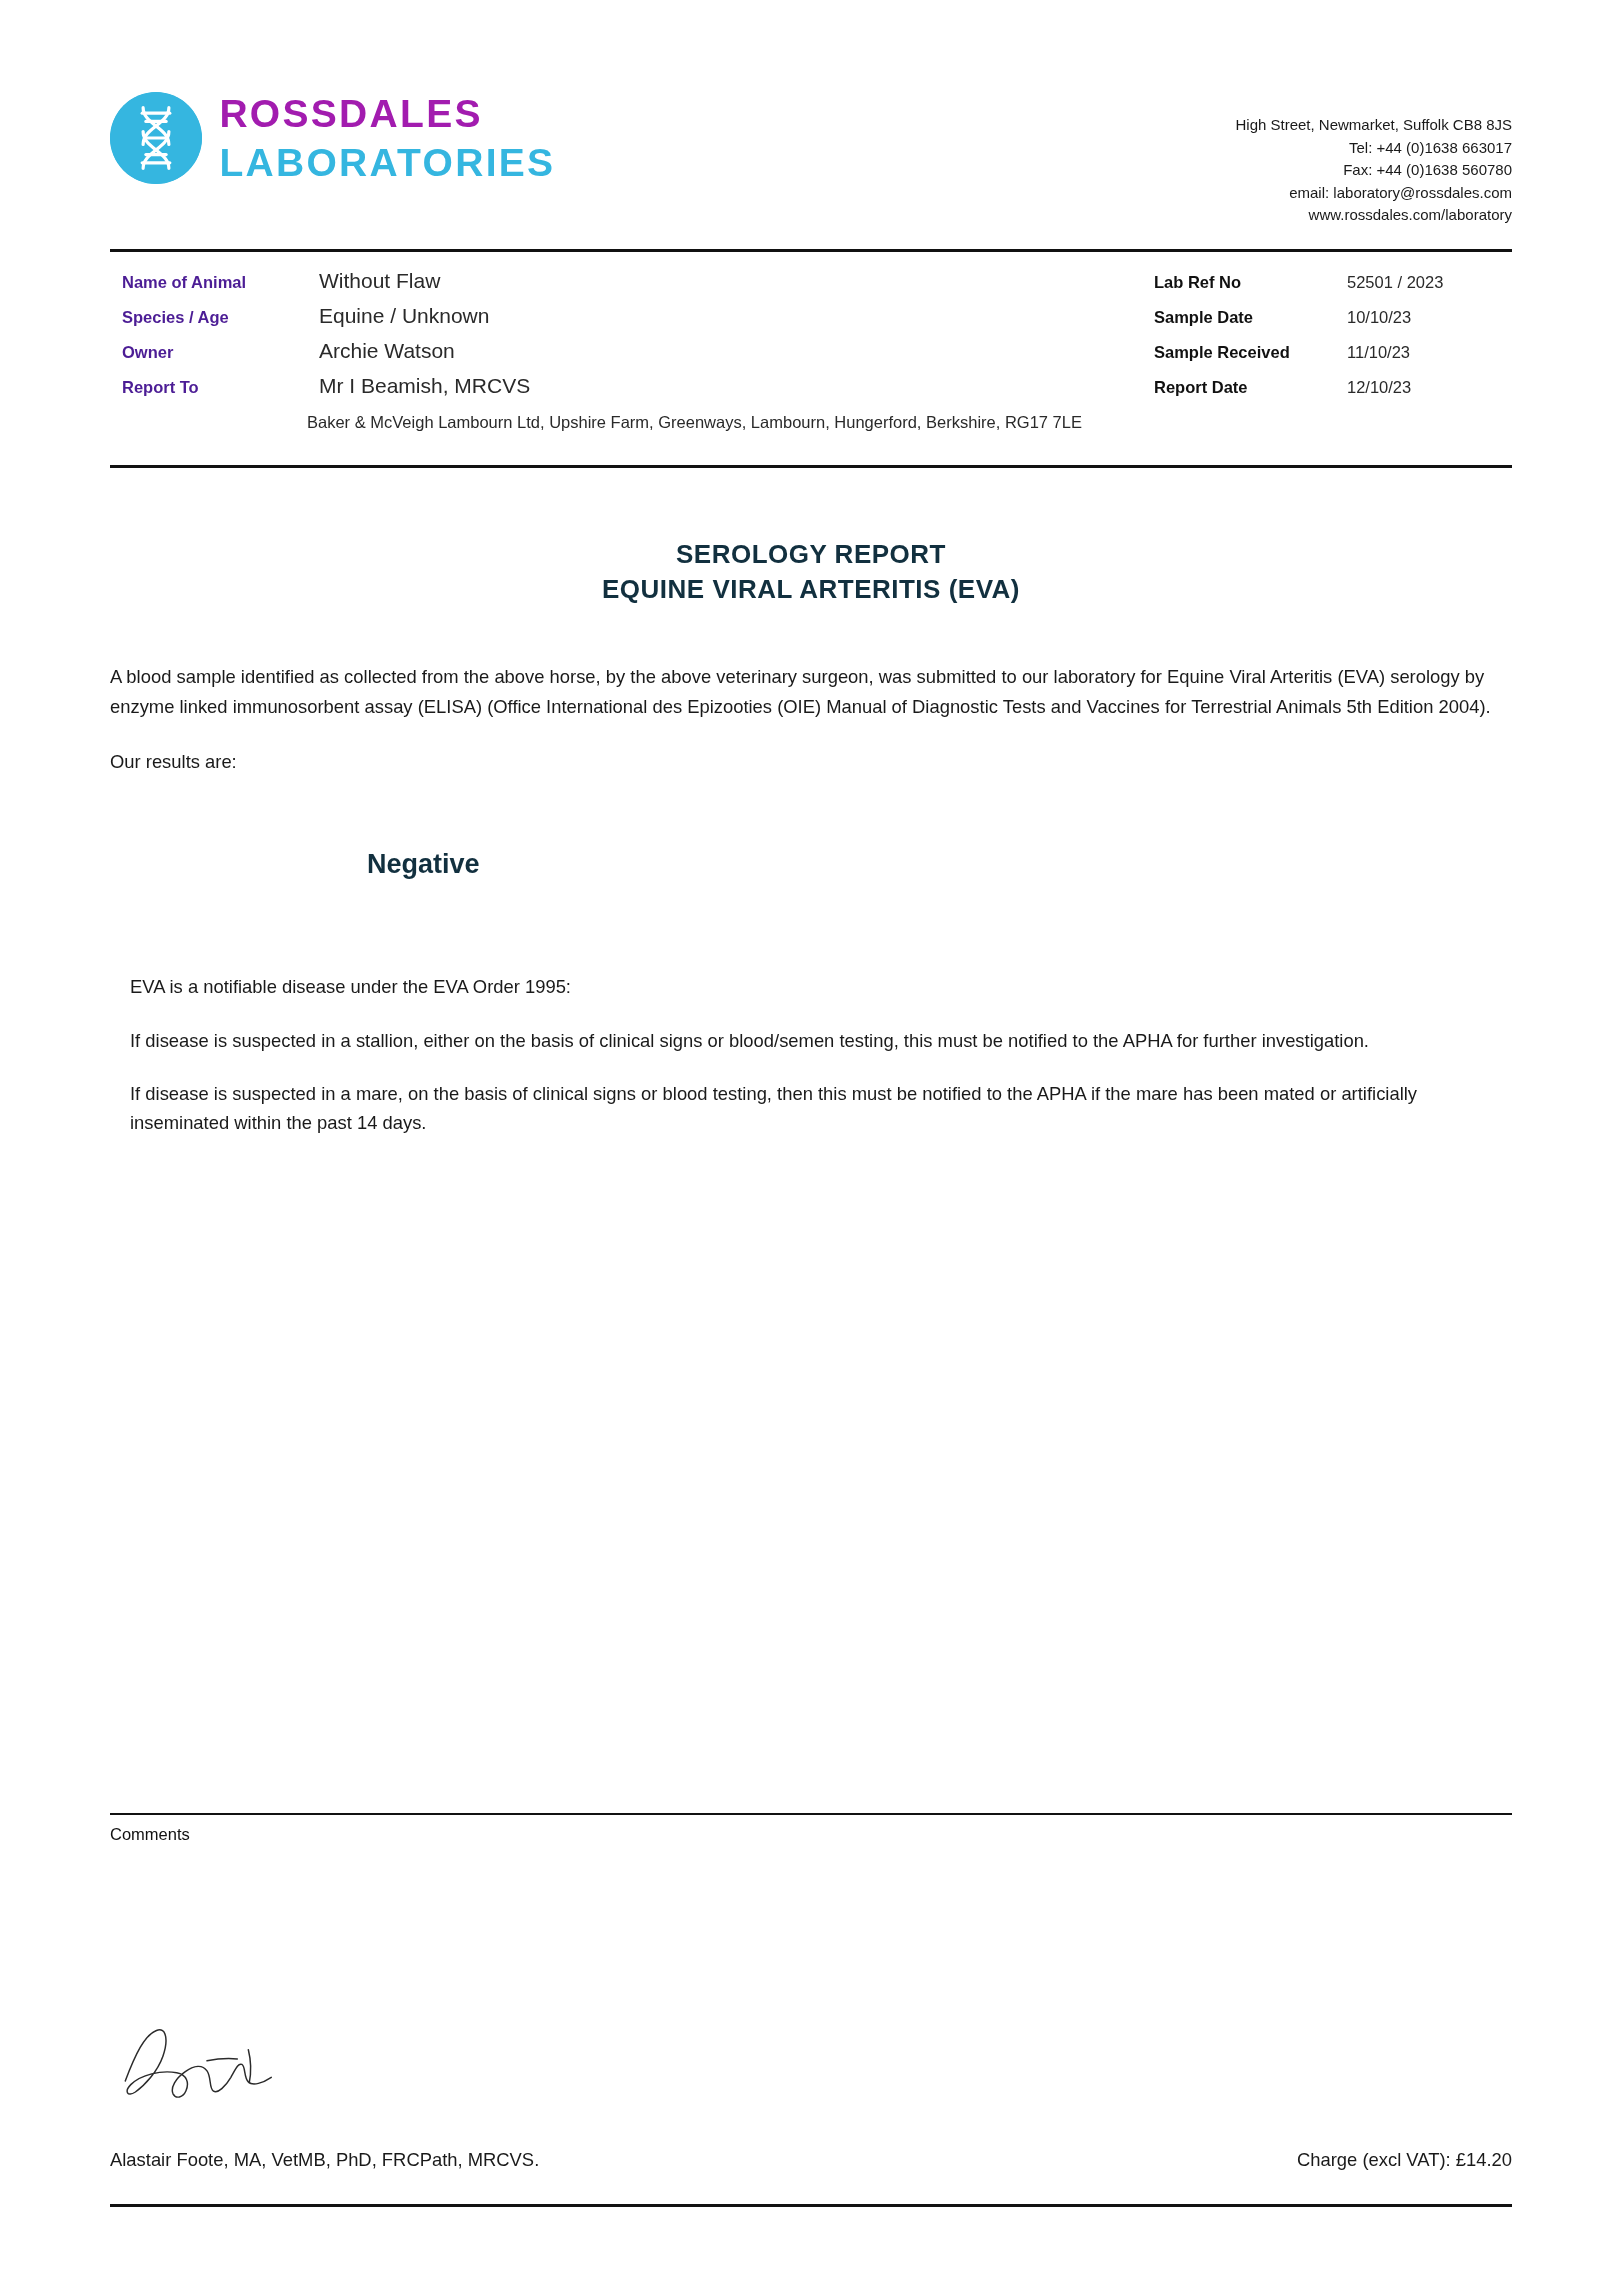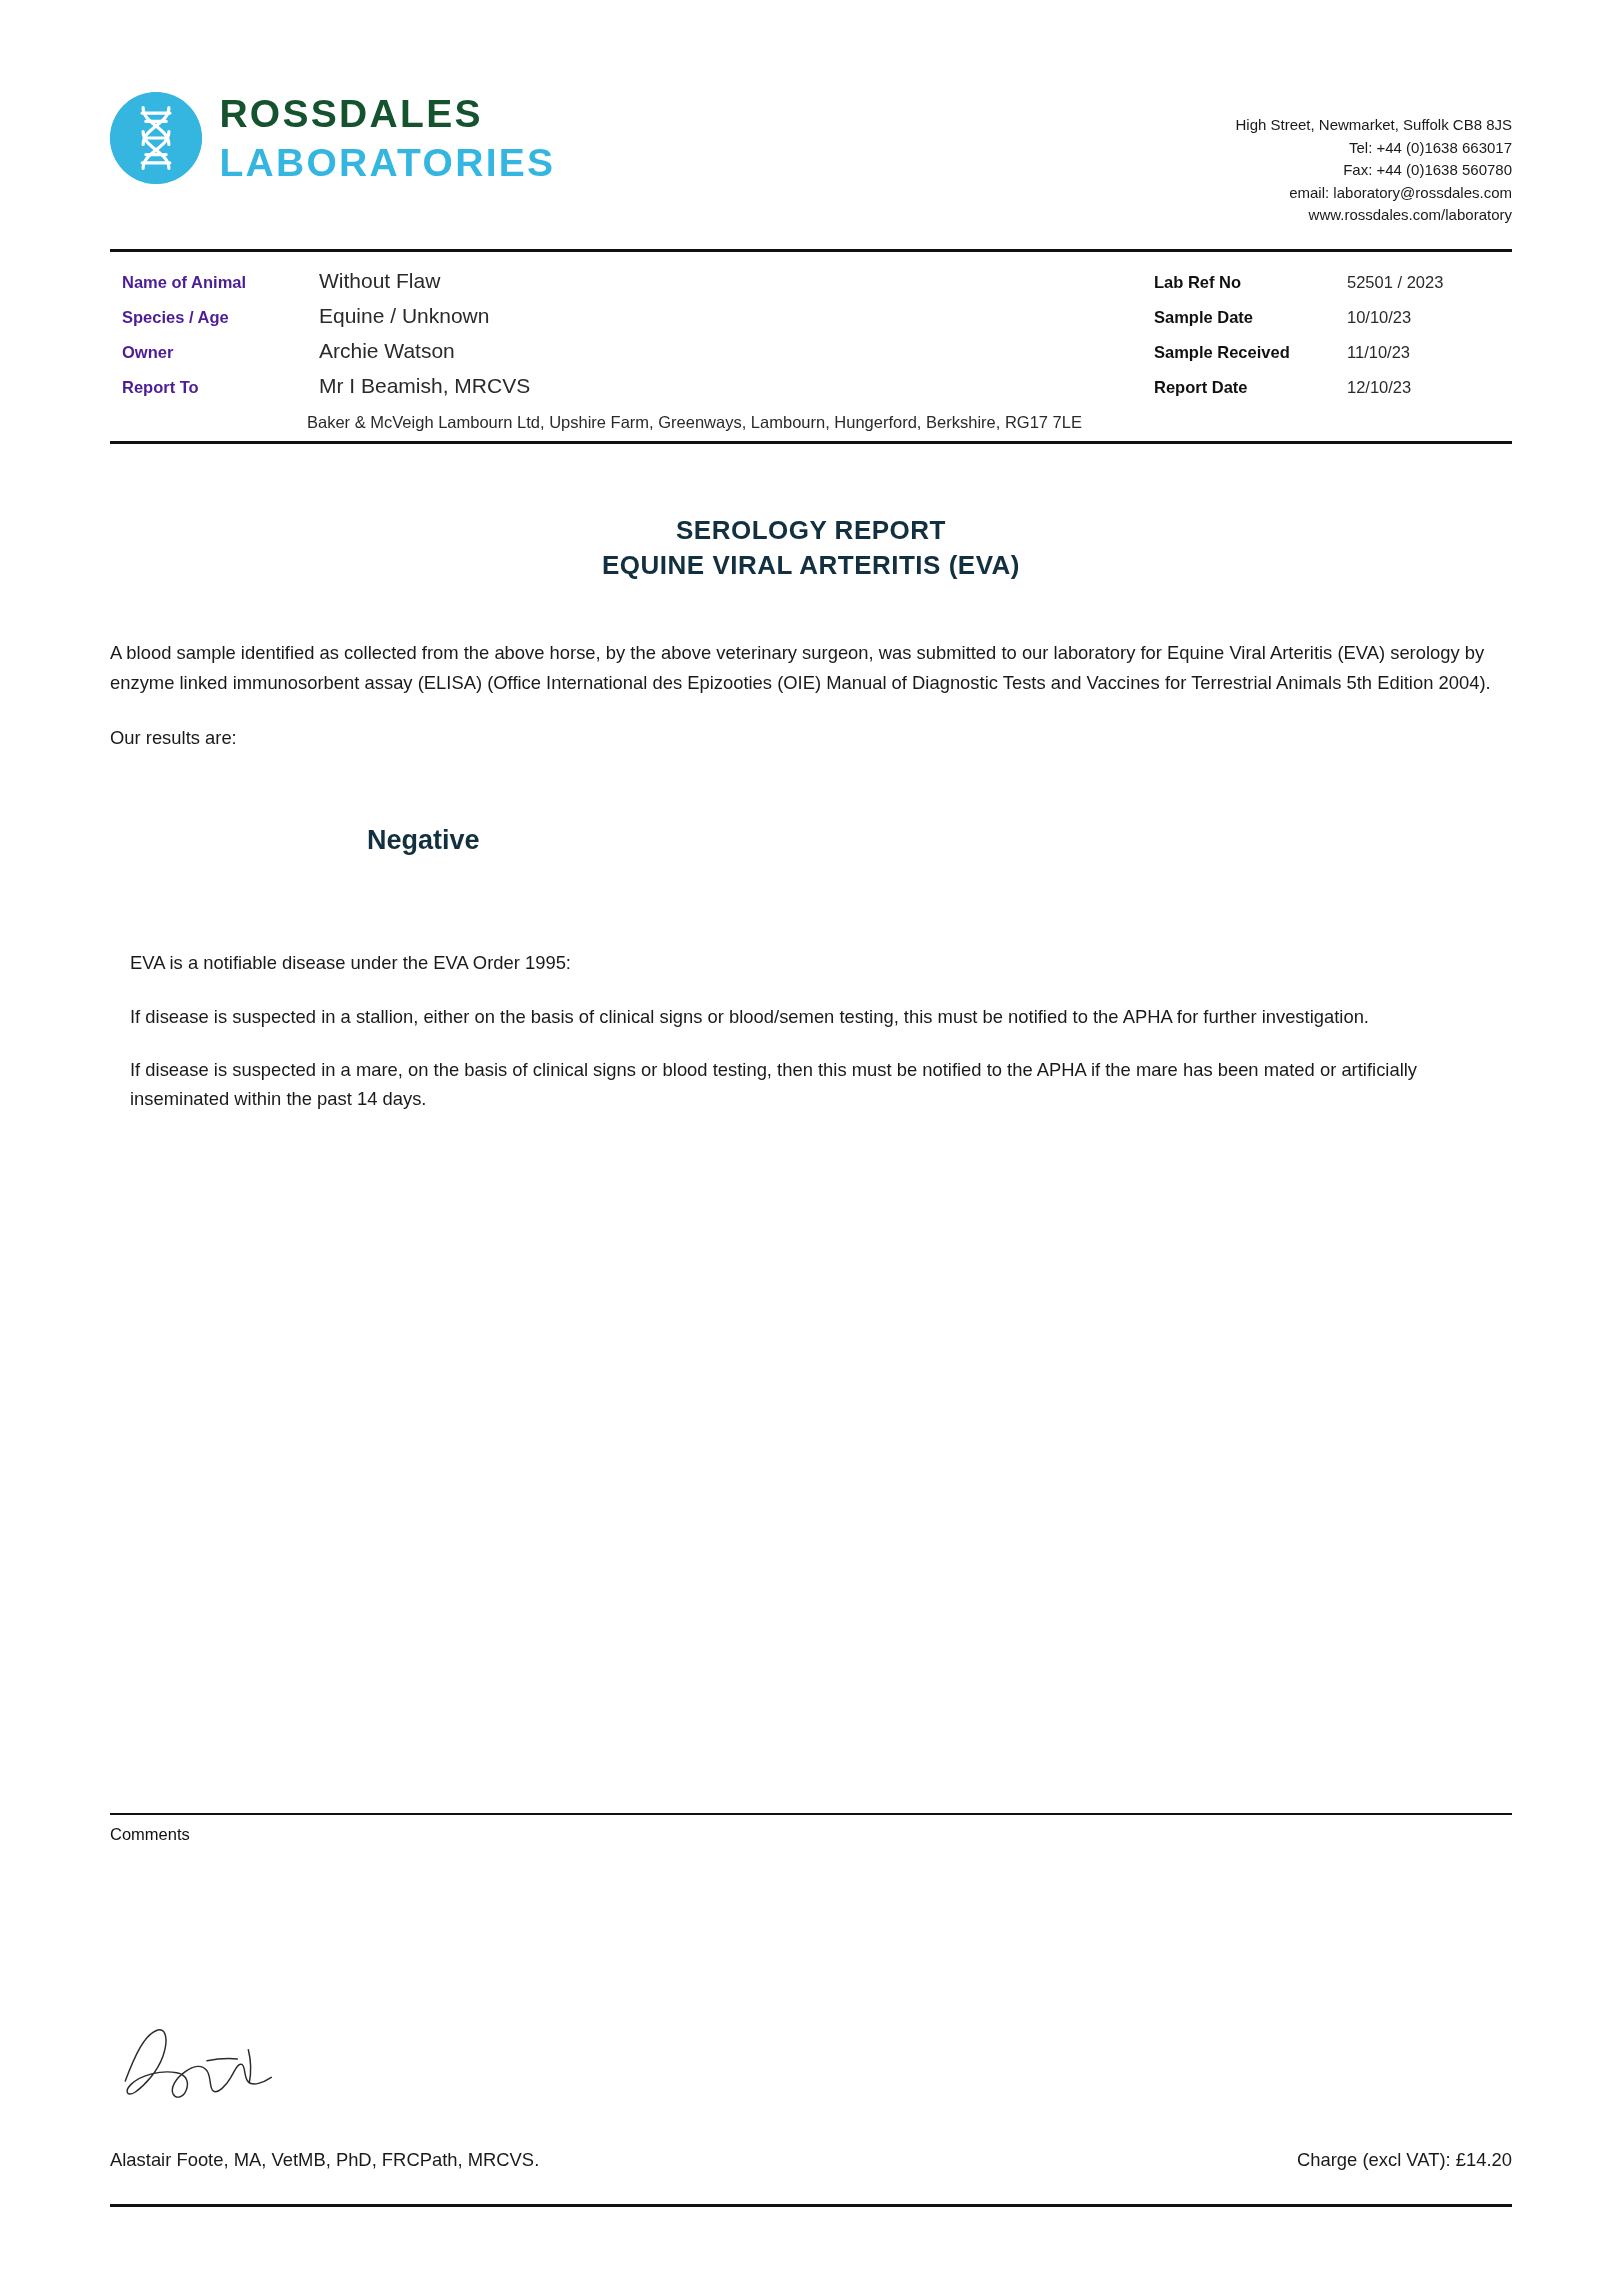--- a/index.html
+++ b/index.html
@@ -47,21 +47,21 @@
   .brand-text {
     display: flex;
     flex-direction: column;
     justify-content: center;
     line-height: 1.0;
   }
   .brand-line1 {
     font-size: 39px;
     font-weight: bold;
     letter-spacing: 2.3px;
-    color: #14532d;
+    color: #a21caf;
   }
   .brand-line2 {
     font-size: 39px;
     font-weight: bold;
     letter-spacing: 2.3px;
     color: #35b6e0;
     margin-top: 10px;
   }
   .contact {
     text-align: right;
@@ -108,21 +108,21 @@
     font-weight: bold;
     color: #111;
   }
   .dr-value {
     width: 165px;
     font-size: 16.5px;
     color: #2a2a2a;
   }
   .address-row {
     margin-top: 15.6px;
-    margin-bottom: 0;
+    margin-bottom: 24px;
     padding-left: 197px;
     font-size: 16.5px;
     color: #2a2a2a;
   }
 
   
   .title-block {
     text-align: center;
     margin-top: 69px;
   }

